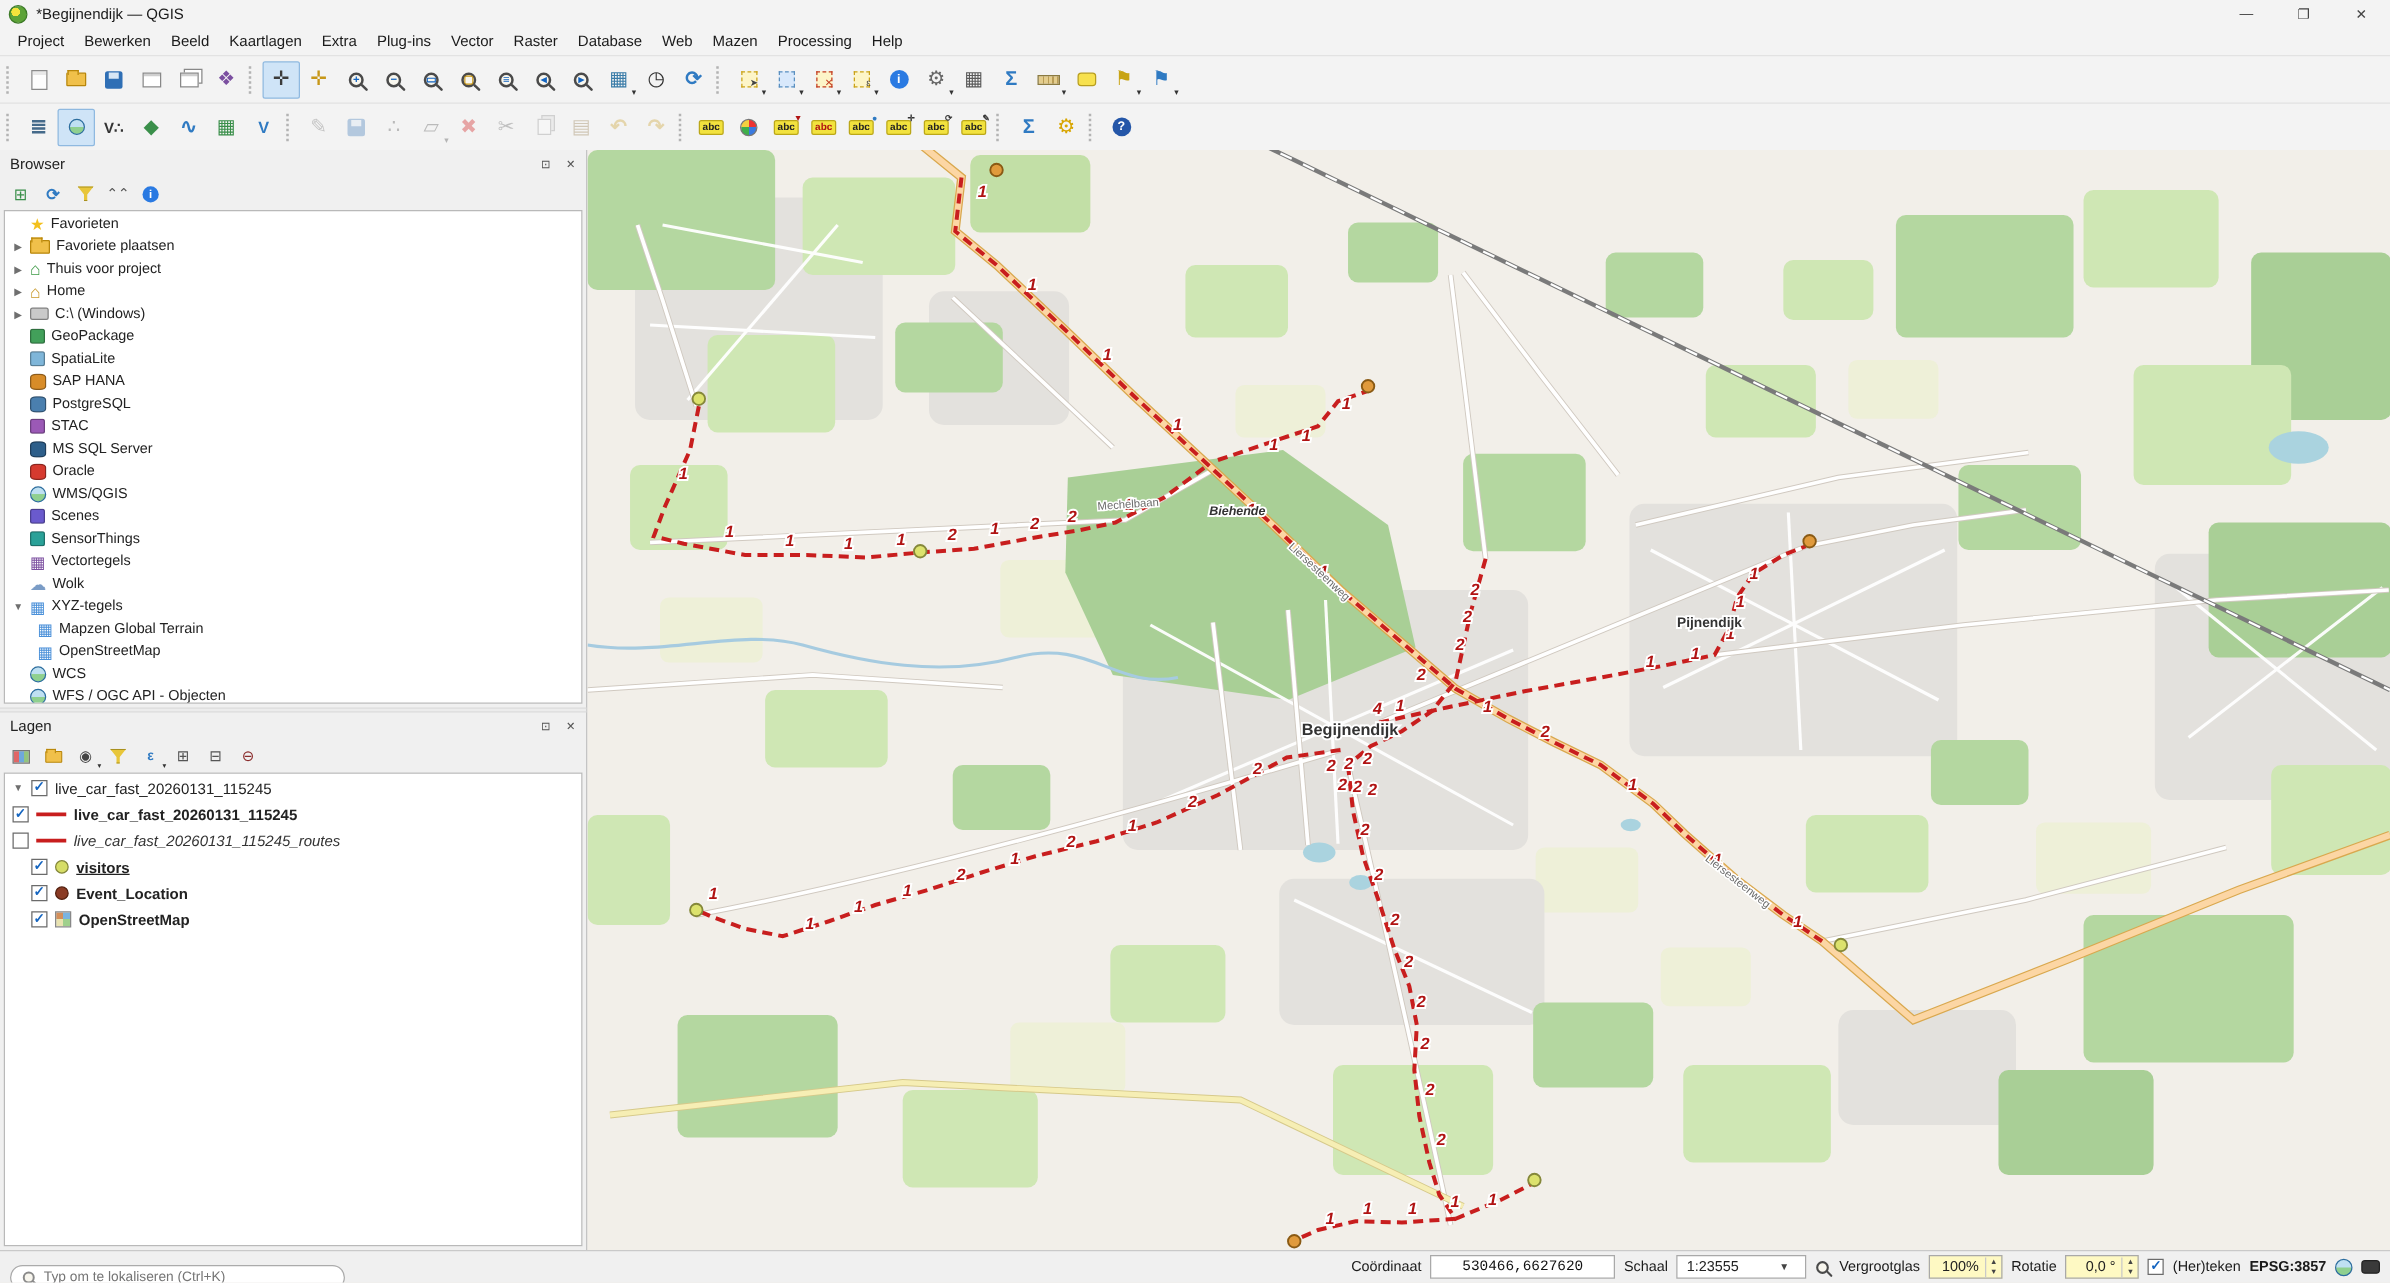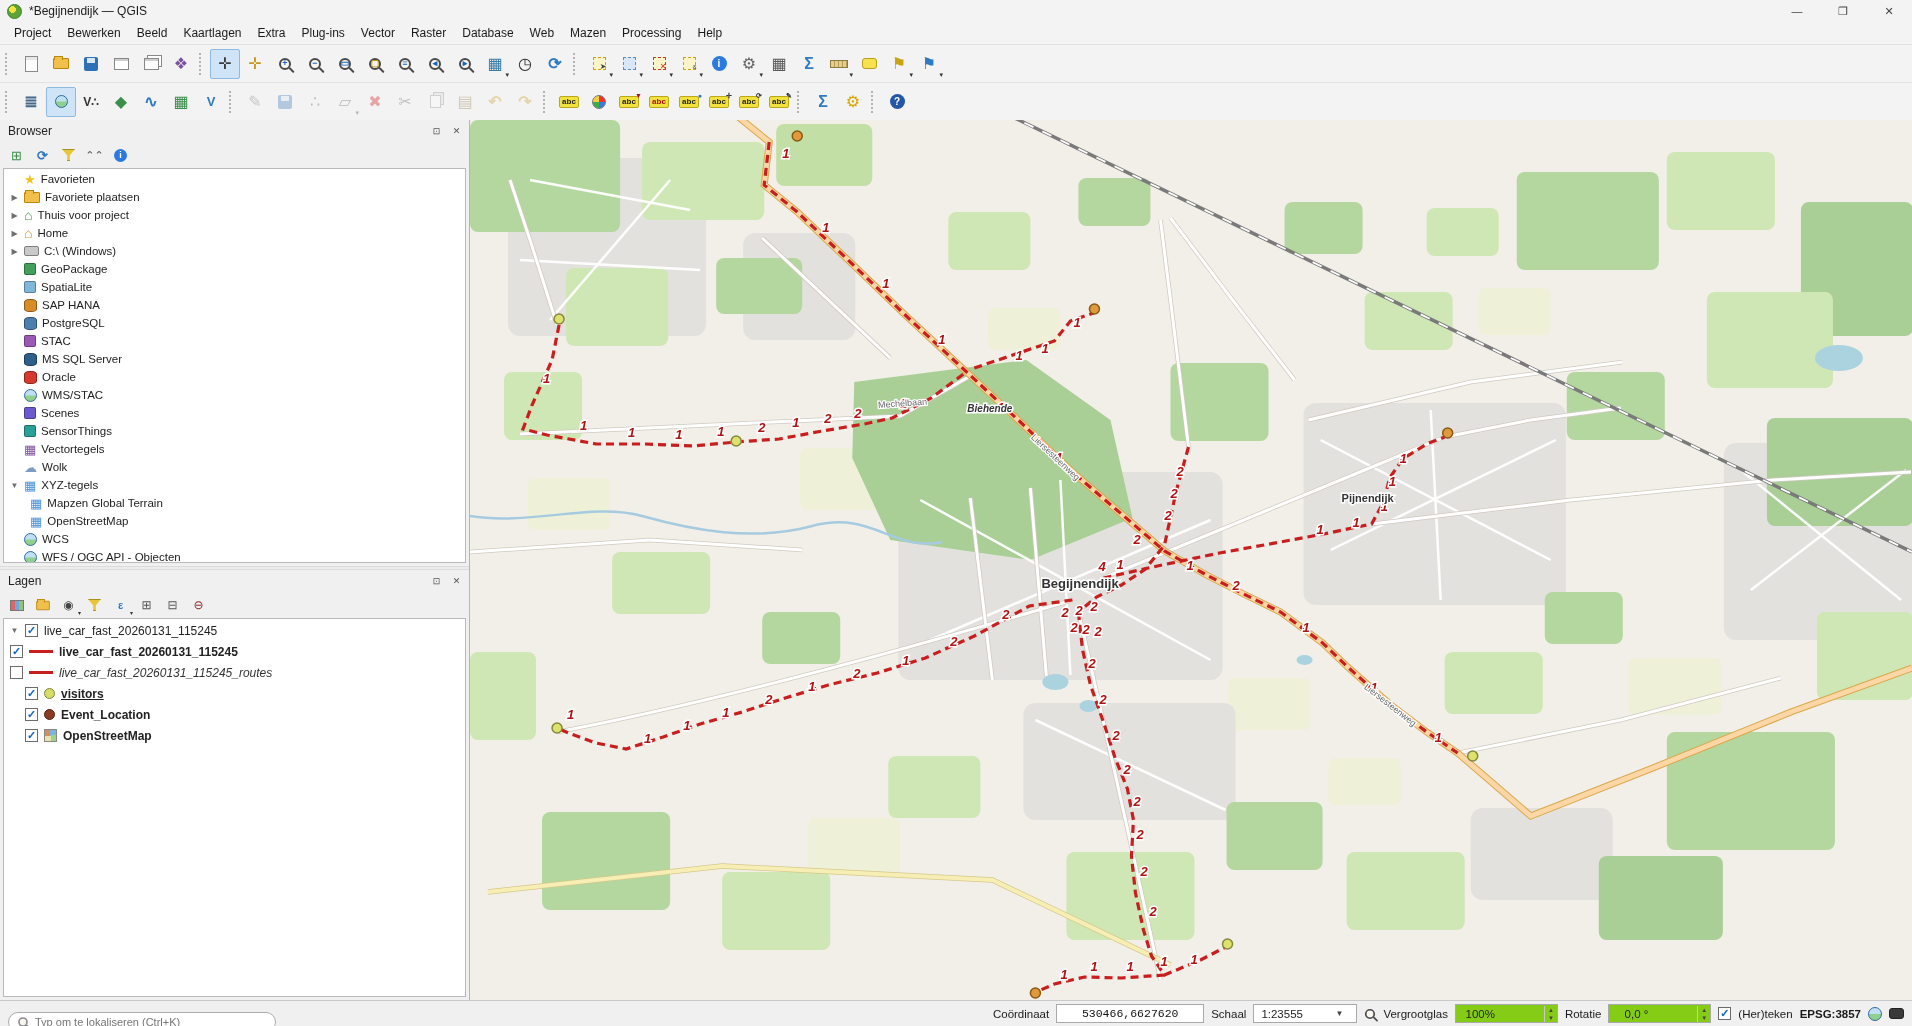--- a/index.html
+++ b/index.html
@@ -108,21 +108,21 @@
   
   .statusbar { height:26px; display:flex; align-items:center; gap:7px; padding:0 8px; background:#f0f0f0; border-top:1px solid #c9c9c9; font-size:11.5px; }
   .search { width:268px; height:20px; border:1px solid #ababab; border-radius:10px; background:#fff; display:flex; align-items:center; padding:0 8px; gap:6px;margin-top:16px; }
   .search .mg { transform:scale(.8); border-color:#8a8a8a; }
   .search .mg::after { background:#8a8a8a; }
   .search input { border:none; outline:none; flex:1; font-size:11px; font-family:"Liberation Sans",sans-serif; color:#333; background:transparent; }
   .sb-label { color:#1a1a1a; }
   .sb-input { height:19px; border:1px solid #a9a9a9; background:#fff; text-align:center; font-size:11.5px; font-family:Liberation Mono, monospace; color:#111; }
   .combo { height:19px; border:1px solid #a9a9a9; background:#fff; display:flex; align-items:center; padding:0 13px 0 7px; gap:6px; }
   .combo .dd { font-size:8px; color:#444; }
-  .spin { height:19px; border:1px solid #a9a9a9; background:#84cc16; display:flex; align-items:center;gap:44px; }
+  .spin { height:19px; border:1px solid #a9a9a9; background:#fef9c3; display:flex; align-items:center; }
   .spin .val { padding:0 5px; min-width:44px; text-align:right; }
   .spin .arr { display:flex; flex-direction:column; border-left:1px solid #c9c9c9; }
   .spin .arr span { font-size:6px; line-height:8px; padding:0 3px; color:#444; }
   .flex1 { flex:1; }
 </style>
 </head>
 <body>
 
 <div class="titlebar">
   <span class="qgis-logo"></span>
@@ -464,21 +464,21 @@
             <span class="lbl">MS SQL Server</span>
           </div>
         <div class="trow">
             <span class="arrow"></span>
             <span class="i-db" style="background:#d63a2f"></span>
             <span class="lbl">Oracle</span>
           </div>
         <div class="trow">
             <span class="arrow"></span>
             <span class="i-globe2"></span>
-            <span class="lbl">WMS/STAC</span>
+            <span class="lbl">WMS/QGIS</span>
           </div>
         <div class="trow">
             <span class="arrow"></span>
             <span class="sqs" style="background:#6a5acd"></span>
             <span class="lbl">Scenes</span>
           </div>
         <div class="trow">
             <span class="arrow"></span>
             <span class="sqs" style="background:#2aa198"></span>
             <span class="lbl">SensorThings</span>

